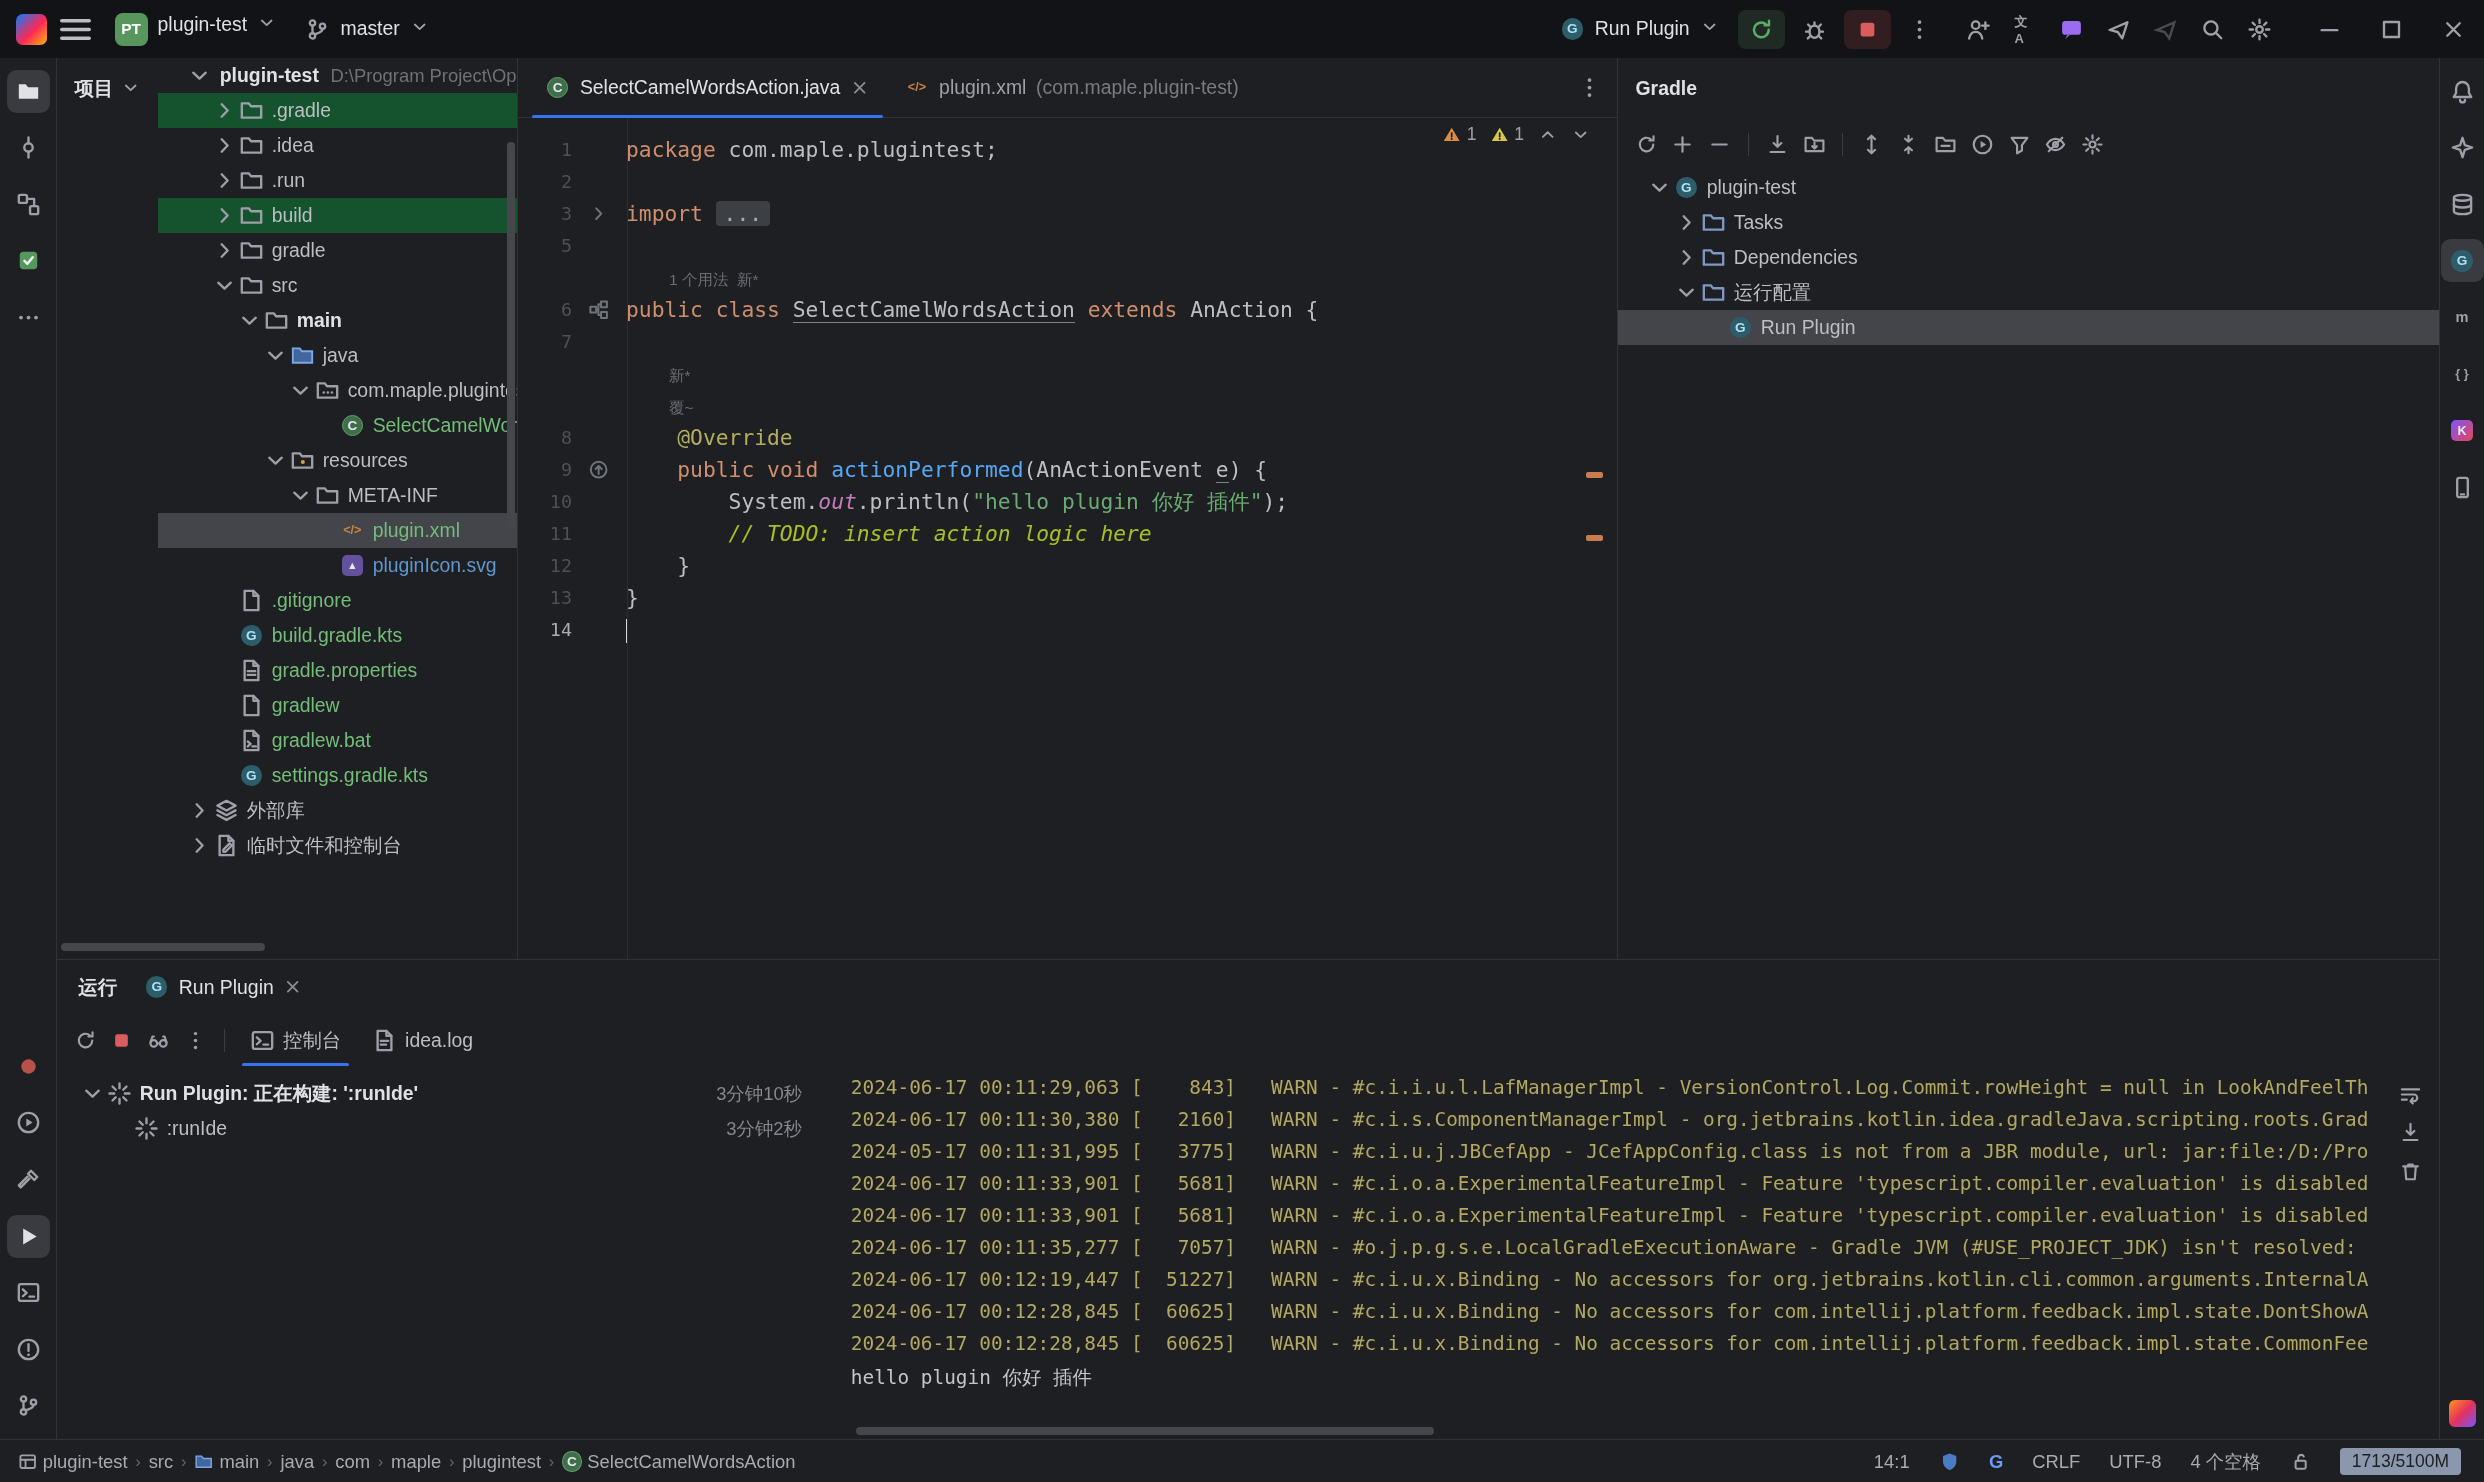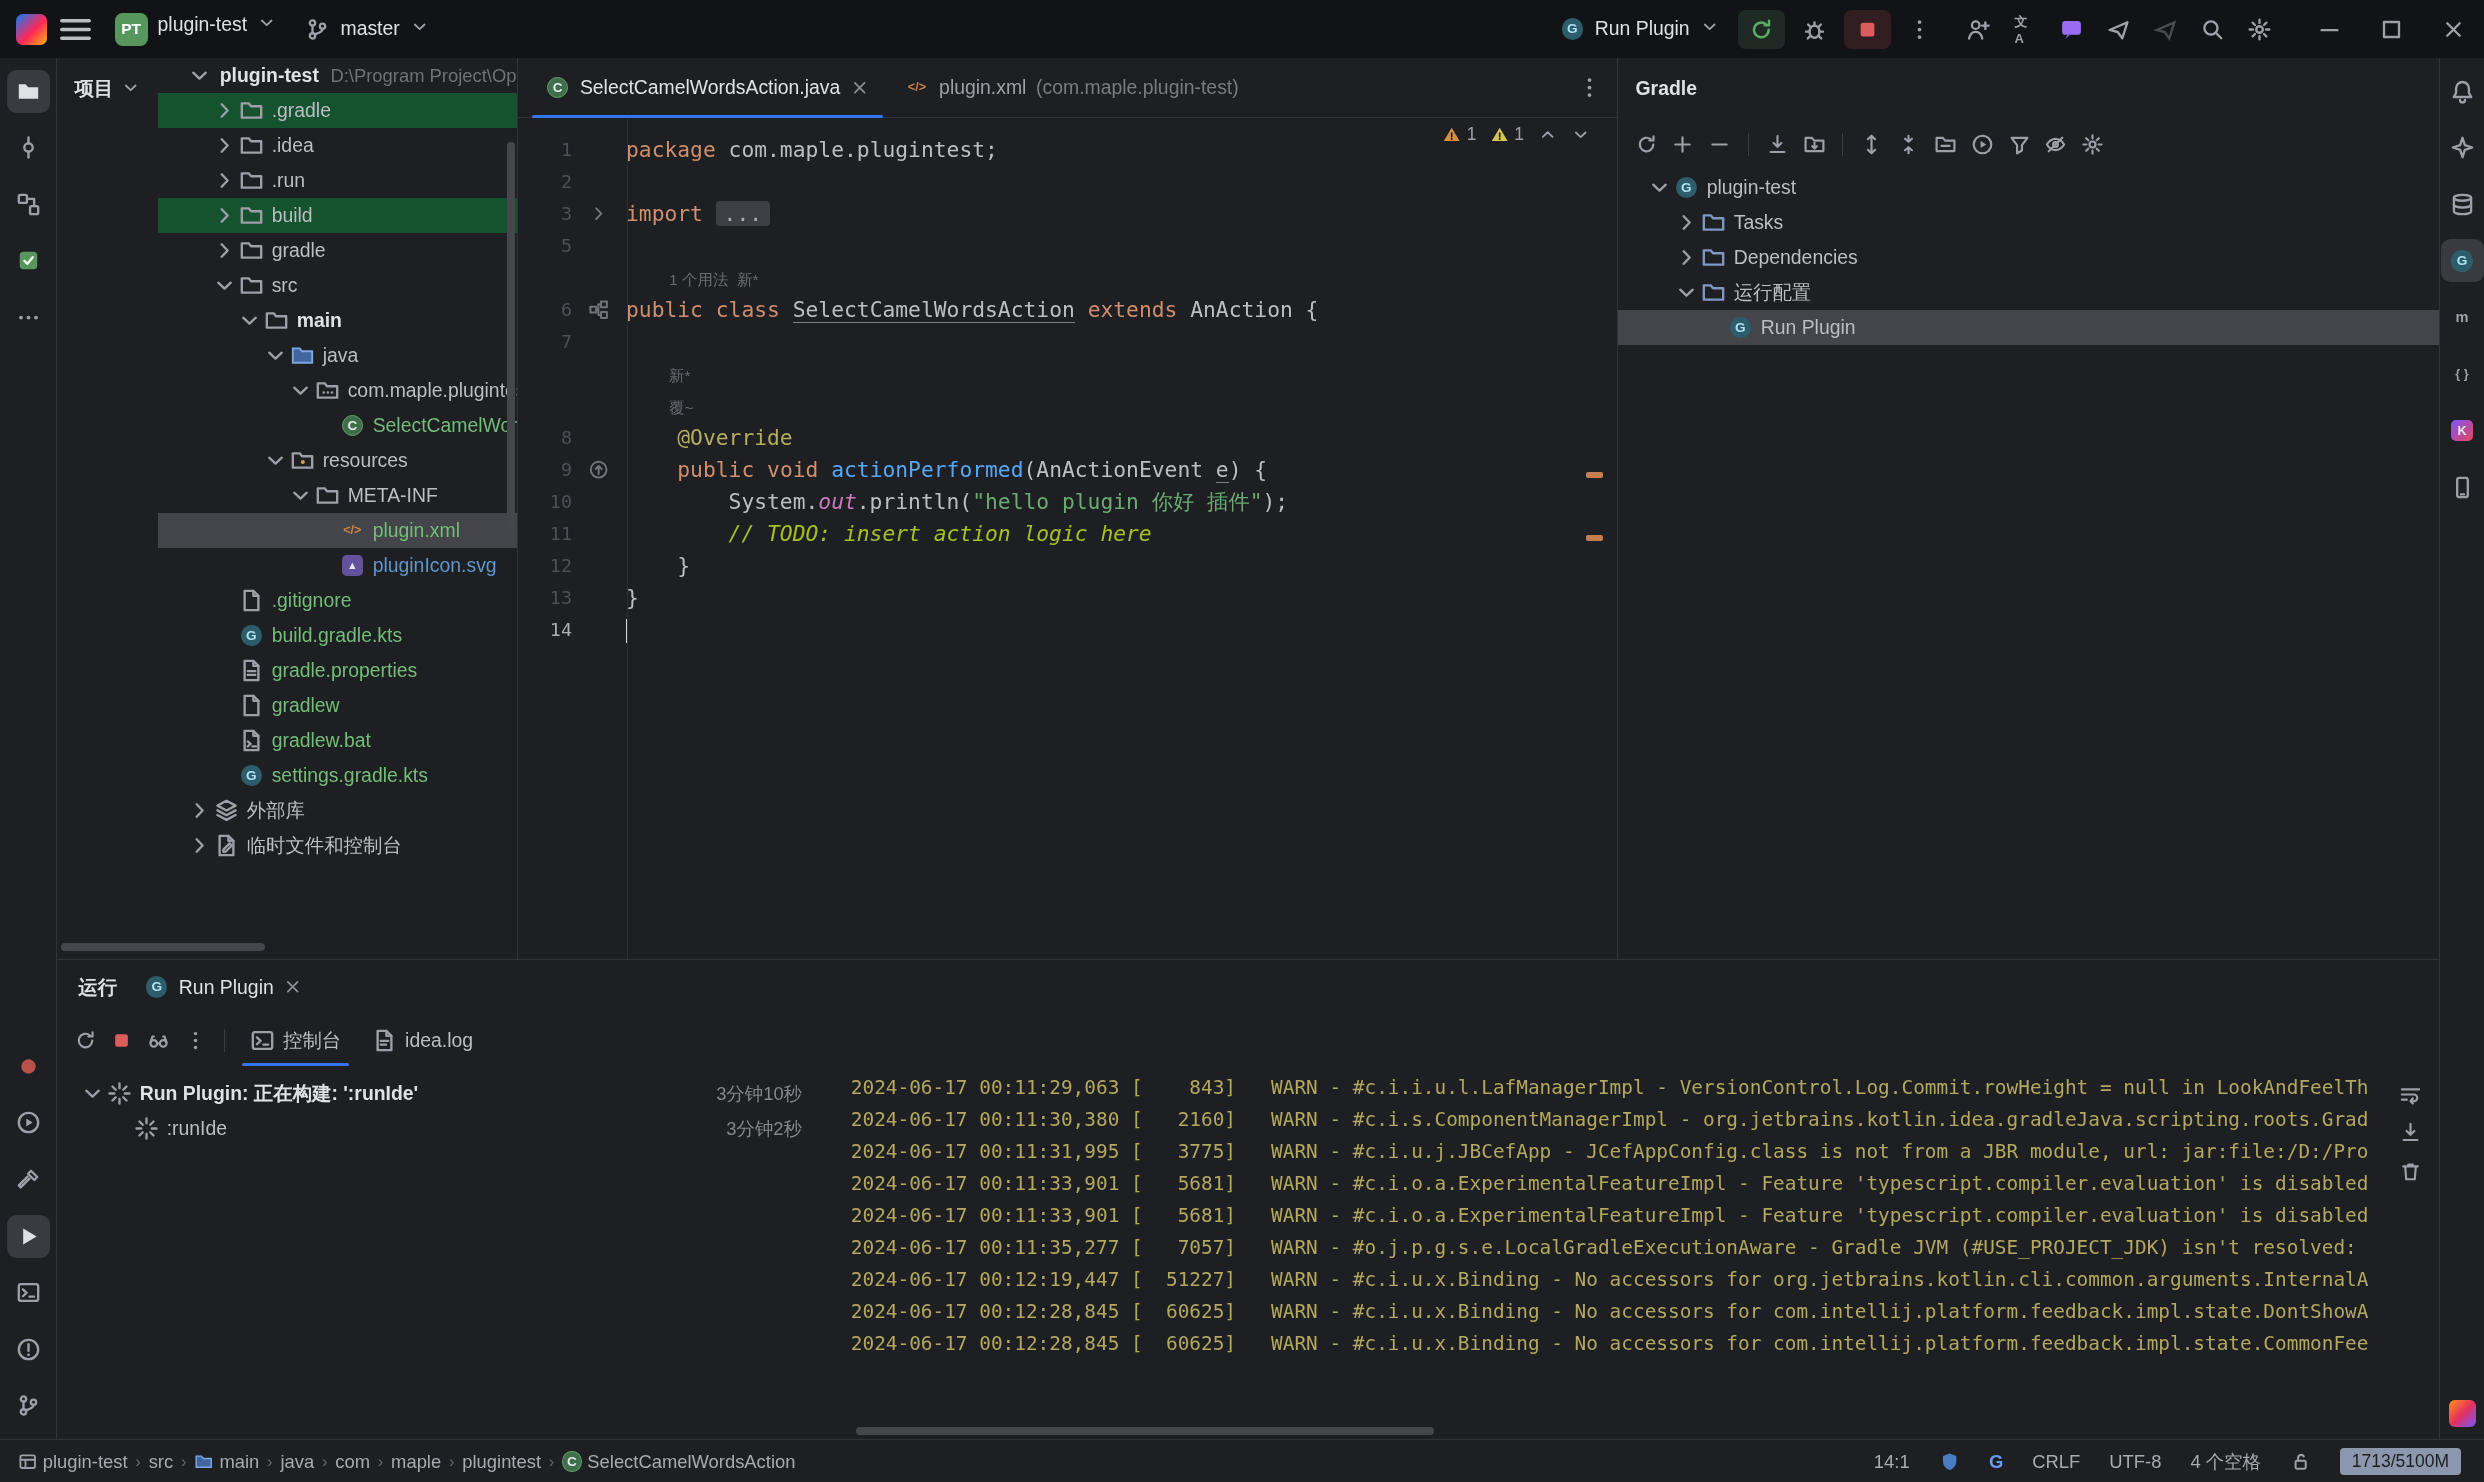--- a/index.html
+++ b/index.html
@@ -1126,27 +1126,28 @@
                     <path d="M8 1.6v3M8 11.4v3M1.6 8h3M11.4 8h3M3.5 3.5l2.1 2.1M10.4 10.4l2.1 2.1M12.5 3.5l-2.1 2.1M3.5 12.5l2.1-2.1" stroke="currentColor" fill="none" stroke-width="1.5" stroke-linecap="round" stroke-linejoin="round"></path>
                   </svg>
                 </span>
                 <span class="tree-label">:runIde</span>
                 <span class="tree-dur">3分钟2秒</span>
               </div>
             </div>
           <div class="console" id="console">
               <div class="console-line warn">2024-06-17 00:11:29,063 [    843]   WARN - #c.i.i.u.l.LafManagerImpl - VersionControl.Log.Commit.rowHeight = null in LookAndFeelTh</div>
               <div class="console-line warn">2024-06-17 00:11:30,380 [   2160]   WARN - #c.i.s.ComponentManagerImpl - org.jetbrains.kotlin.idea.gradleJava.scripting.roots.Grad</div>
-              <div class="console-line warn">2024-06-17 00:11:31,995 [   3775]   WARN - #c.i.u.j.JBCefApp - JCefAppConfig.class is not from a JBR module, url: jar:file:/D:/Pro</div>
+              <div class="console-line warn">2024-05-17 00:11:31,995 [   3775]   WARN - #c.i.u.j.JBCefApp - JCefAppConfig.class is not from a JBR module, url: jar:file:/D:/Pro</div>
               <div class="console-line warn">2024-06-17 00:11:33,901 [   5681]   WARN - #c.i.o.a.ExperimentalFeatureImpl - Feature 'typescript.compiler.evaluation' is disabled</div>
               <div class="console-line warn">2024-06-17 00:11:33,901 [   5681]   WARN - #c.i.o.a.ExperimentalFeatureImpl - Feature 'typescript.compiler.evaluation' is disabled</div>
               <div class="console-line warn">2024-06-17 00:11:35,277 [   7057]   WARN - #o.j.p.g.s.e.LocalGradleExecutionAware - Gradle JVM (#USE_PROJECT_JDK) isn't resolved: </div>
               <div class="console-line warn">2024-06-17 00:12:19,447 [  51227]   WARN - #c.i.u.x.Binding - No accessors for org.jetbrains.kotlin.cli.common.arguments.InternalA</div>
               <div class="console-line warn">2024-06-17 00:12:28,845 [  60625]   WARN - #c.i.u.x.Binding - No accessors for com.intellij.platform.feedback.impl.state.DontShowA</div>
               <div class="console-line warn">2024-06-17 00:12:28,845 [  60625]   WARN - #c.i.u.x.Binding - No accessors for com.intellij.platform.feedback.impl.state.CommonFee</div>
+              <div class="console-line out">hello plugin 你好 插件</div>
             </div>
           <div class="console-actions" id="console-actions">
               <span class="tb-btn">
                 <span class="icon">
                   <svg viewBox="0 0 16 16">
                     <path d="M2 4.4h12M2 8h8.4a2.3 2.3 0 0 1 0 4.6H8.2M2 11.6h3.4" stroke="currentColor" fill="none" stroke-width="1.5" stroke-linecap="round" stroke-linejoin="round"></path>
                     <path d="M9.6 10.6l-1.6 2 1.6 1.7" stroke="currentColor" fill="none" stroke-width="1.5" stroke-linecap="round" stroke-linejoin="round"></path>
                   </svg>
                 </span>
               </span>

